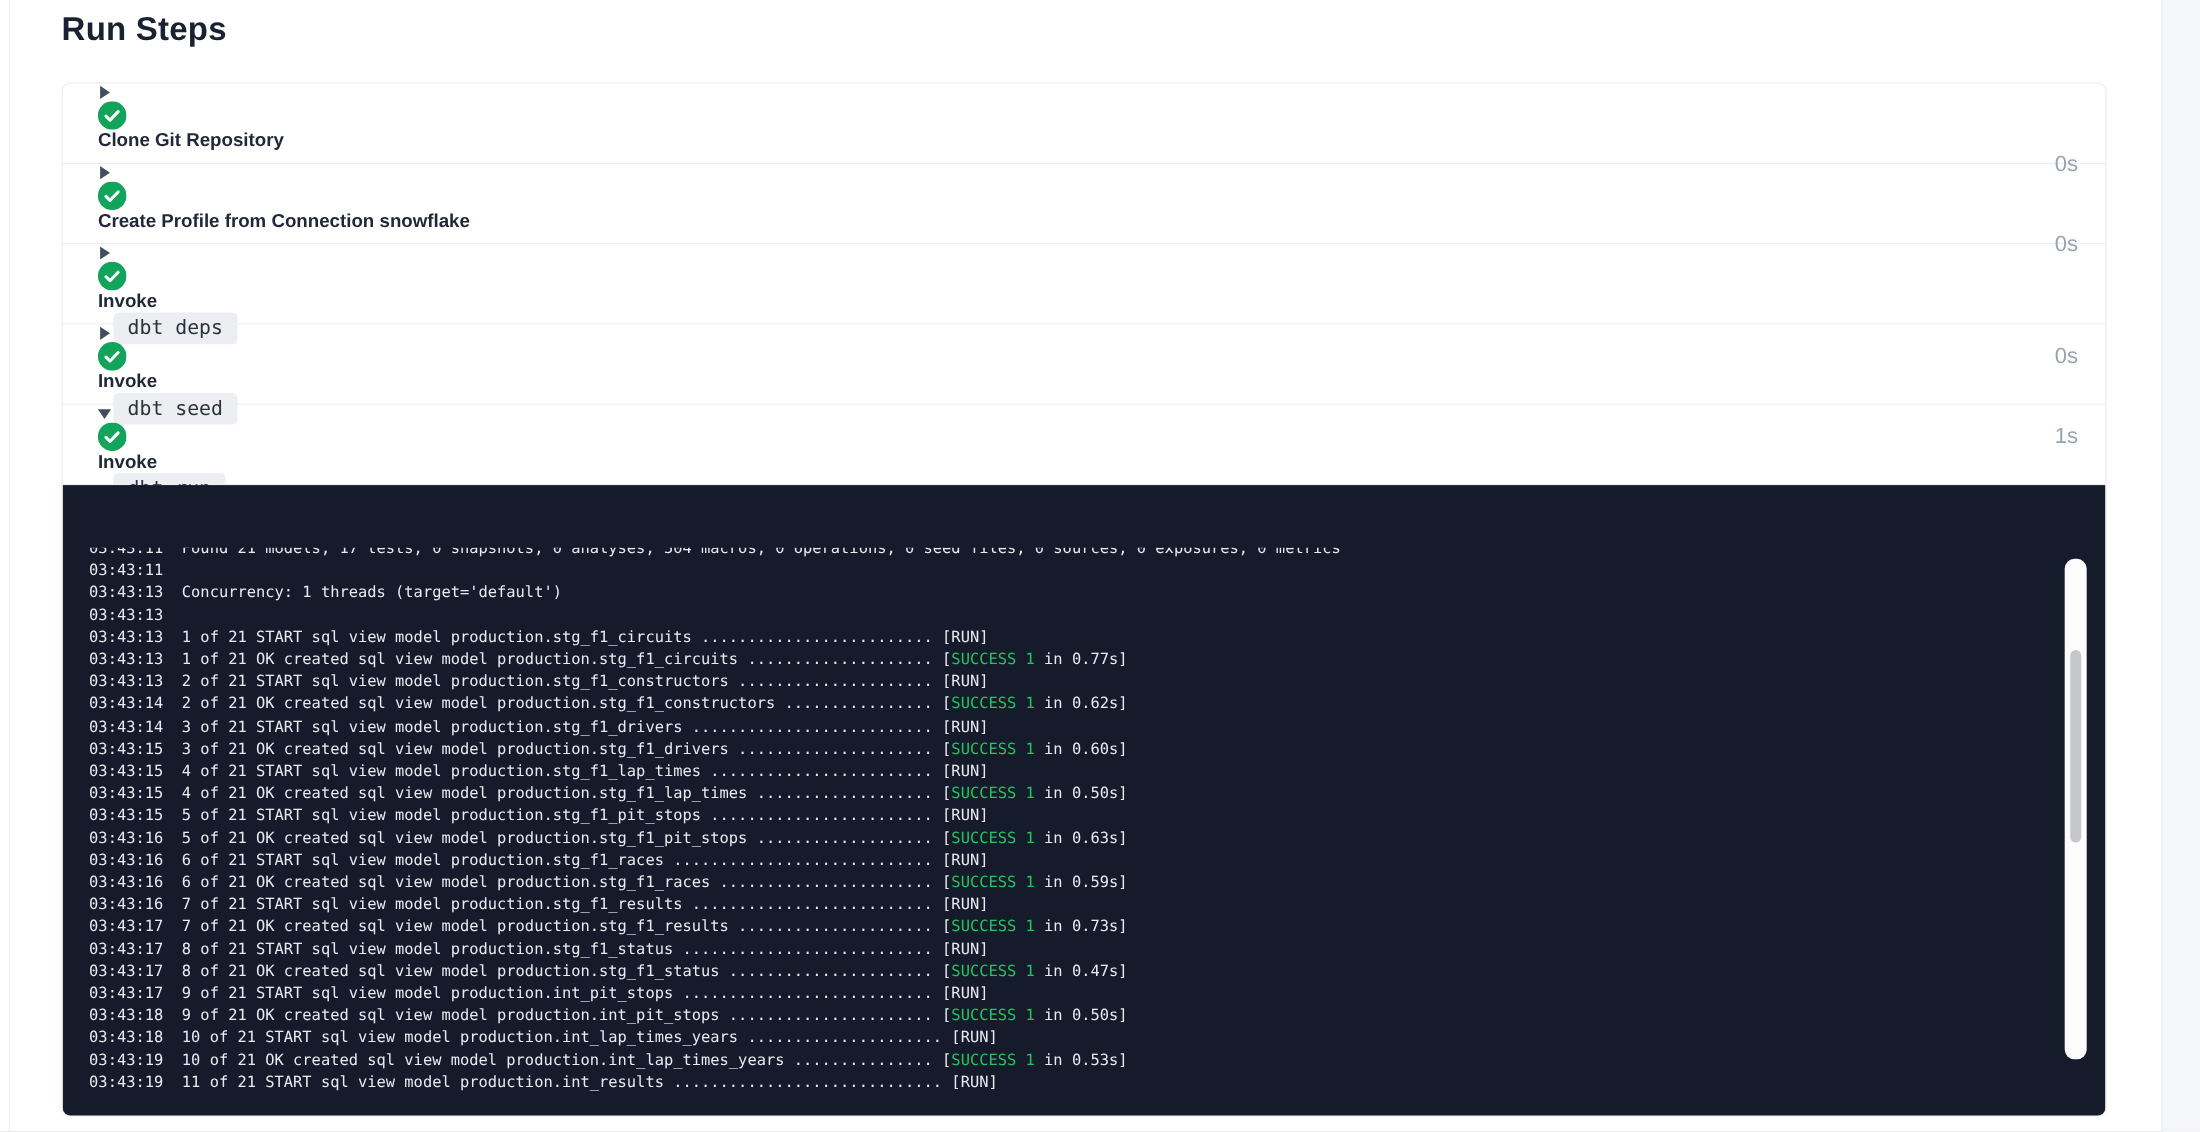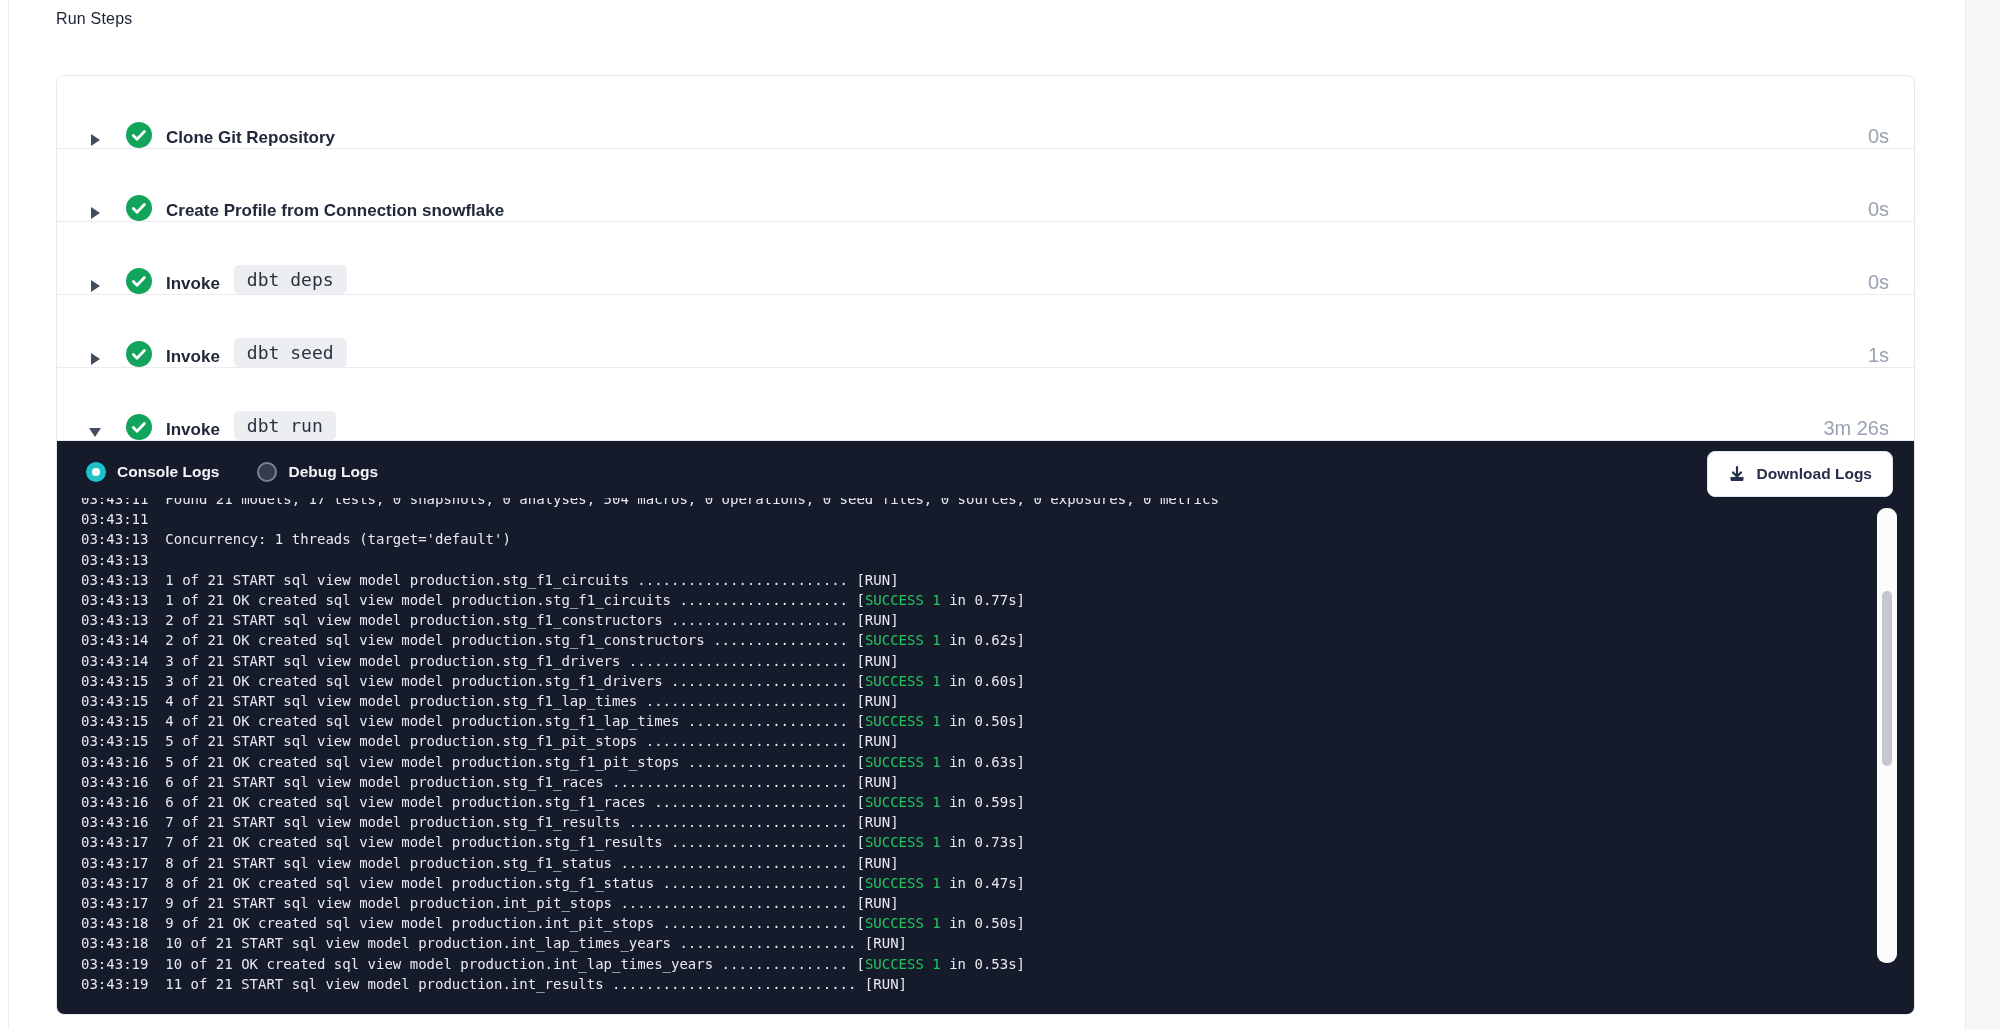--- a/index.html
+++ b/index.html
@@ -15,30 +15,30 @@
   body{
     position:relative;
     background:#ffffff;
     font-family:"Liberation Sans", sans-serif;
     overflow:hidden;
   }
   .left-line{position:absolute;left:8px;top:0;bottom:0;width:1px;background:#edeff2;}
   .right-strip{position:absolute;left:1965px;top:0;width:35px;height:100%;background:#f5f6f8;border-left:1px solid #e8eaed;}
   .page-title{
     position:absolute;left:56px;top:10px;
-    font-size:16px;font-weight:400;color:#1a2132;letter-spacing:.2px;
+    font-size:30px;font-weight:700;color:#1a2132;letter-spacing:.2px;
   }
   .card{
     position:absolute;left:56px;top:75px;width:1859px;height:940px;
     background:#fff;border:1px solid var(--border-gray);border-radius:8px;
     overflow:hidden;
   }
   .step-row{
-    height:73px;display:flex;align-items:flex-end;
-    padding:0 25px 0 32px;border-bottom:1px solid #e9ebef;background:#fff;
+    height:73px;display:flex;align-items:flex-start;
+    padding:0 25px 16px 32px;border-bottom:1px solid #e9ebef;background:#fff;flex-direction:column;
   }
   .chevron{width:12px;height:16px;display:flex;align-items:center;justify-content:center;margin-right:25px;cursor:pointer;flex:none;}
   .chevron .tri-right{width:0;height:0;border-left:9px solid #424d5f;border-top:6px solid transparent;border-bottom:6px solid transparent;}
   .chevron .tri-down{width:0;height:0;border-top:9px solid #424d5f;border-left:6px solid transparent;border-right:6px solid transparent;}
   .check{width:26px;height:26px;margin-right:14px;flex:none;}
   .step-label{font-size:17px;font-weight:700;color:#20283a;}
   .step-badge{
     margin-left:14px;font-family:"DejaVu Sans Mono", monospace;
     font-size:18px;color:#2a3240;background:#eceef2;
     padding:4px 13px;border-radius:5px;white-space:pre;
@@ -165,40 +165,20 @@
         <path d="M7.3 13.6l3.7 3.6 7.4-7.7" stroke="#ffffff" stroke-width="2.8" fill="none" stroke-linecap="round" stroke-linejoin="round"></path>
       </svg>
     </span>
     <span class="step-label">Invoke</span>
     <span class="step-badge">dbt run</span>
     <span class="duration">3m 26s</span>
   </div>
 </div>
 
   <div class="panel">
-    <div class="toolbar">
-      <div class="radio-group">
-        <span class="radio selected" id="radio-0"></span>
-        <span class="radio-label">Console Logs</span>
-      </div>
-      <div class="radio-group">
-        <span class="radio unselected" id="radio-1"></span>
-        <span class="radio-label">Debug Logs</span>
-      </div>
-      <button class="download-btn">
-        <span style="display:flex;">
-          <svg width="18" height="18" viewBox="0 0 18 18" fill="none">
-            <path d="M9 2v9" stroke="#27304a" stroke-width="2.2" stroke-linecap="round"></path>
-            <path d="M5 7.5L9 11.5L13 7.5" stroke="#27304a" stroke-width="2.2" stroke-linecap="round" stroke-linejoin="round"></path>
-            <path d="M2.5 12v2.5a1.5 1.5 0 0 0 1.5 1.5h10a1.5 1.5 0 0 0 1.5-1.5V12" fill="#27304a"></path>
-          </svg>
-        </span>
-        <span>Download Logs</span>
-      </button>
-    </div>
 
     <div class="log" id="log-container"><div class="log-line"><span>03:43:11  Found 21 models, 17 tests, 0 snapshots, 0 analyses, 504 macros, 0 operations, 0 seed files, 0 sources, 0 exposures, 0 metrics</span></div><div class="log-line"><span>03:43:11</span></div><div class="log-line"><span>03:43:13  Concurrency: 1 threads (target='default')</span></div><div class="log-line"><span>03:43:13</span></div><div class="log-line"><span>03:43:13  1 of 21 START sql view model production.stg_f1_circuits ......................... [RUN]</span></div><div class="log-line"><span>03:43:13  1 of 21 OK created sql view model production.stg_f1_circuits .................... [</span><span class="green">SUCCESS 1</span><span> in 0.77s]</span></div><div class="log-line"><span>03:43:13  2 of 21 START sql view model production.stg_f1_constructors ..................... [RUN]</span></div><div class="log-line"><span>03:43:14  2 of 21 OK created sql view model production.stg_f1_constructors ................ [</span><span class="green">SUCCESS 1</span><span> in 0.62s]</span></div><div class="log-line"><span>03:43:14  3 of 21 START sql view model production.stg_f1_drivers .......................... [RUN]</span></div><div class="log-line"><span>03:43:15  3 of 21 OK created sql view model production.stg_f1_drivers ..................... [</span><span class="green">SUCCESS 1</span><span> in 0.60s]</span></div><div class="log-line"><span>03:43:15  4 of 21 START sql view model production.stg_f1_lap_times ........................ [RUN]</span></div><div class="log-line"><span>03:43:15  4 of 21 OK created sql view model production.stg_f1_lap_times ................... [</span><span class="green">SUCCESS 1</span><span> in 0.50s]</span></div><div class="log-line"><span>03:43:15  5 of 21 START sql view model production.stg_f1_pit_stops ........................ [RUN]</span></div><div class="log-line"><span>03:43:16  5 of 21 OK created sql view model production.stg_f1_pit_stops ................... [</span><span class="green">SUCCESS 1</span><span> in 0.63s]</span></div><div class="log-line"><span>03:43:16  6 of 21 START sql view model production.stg_f1_races ............................ [RUN]</span></div><div class="log-line"><span>03:43:16  6 of 21 OK created sql view model production.stg_f1_races ....................... [</span><span class="green">SUCCESS 1</span><span> in 0.59s]</span></div><div class="log-line"><span>03:43:16  7 of 21 START sql view model production.stg_f1_results .......................... [RUN]</span></div><div class="log-line"><span>03:43:17  7 of 21 OK created sql view model production.stg_f1_results ..................... [</span><span class="green">SUCCESS 1</span><span> in 0.73s]</span></div><div class="log-line"><span>03:43:17  8 of 21 START sql view model production.stg_f1_status ........................... [RUN]</span></div><div class="log-line"><span>03:43:17  8 of 21 OK created sql view model production.stg_f1_status ...................... [</span><span class="green">SUCCESS 1</span><span> in 0.47s]</span></div><div class="log-line"><span>03:43:17  9 of 21 START sql view model production.int_pit_stops ........................... [RUN]</span></div><div class="log-line"><span>03:43:18  9 of 21 OK created sql view model production.int_pit_stops ...................... [</span><span class="green">SUCCESS 1</span><span> in 0.50s]</span></div><div class="log-line"><span>03:43:18  10 of 21 START sql view model production.int_lap_times_years ..................... [RUN]</span></div><div class="log-line"><span>03:43:19  10 of 21 OK created sql view model production.int_lap_times_years ............... [</span><span class="green">SUCCESS 1</span><span> in 0.53s]</span></div><div class="log-line"><span>03:43:19  11 of 21 START sql view model production.int_results ............................. [RUN]</span></div></div>
 
     <div class="scroll-track">
       <div class="scroll-thumb"></div>
     </div>
   </div>
 </div>
 
 </body></html>

